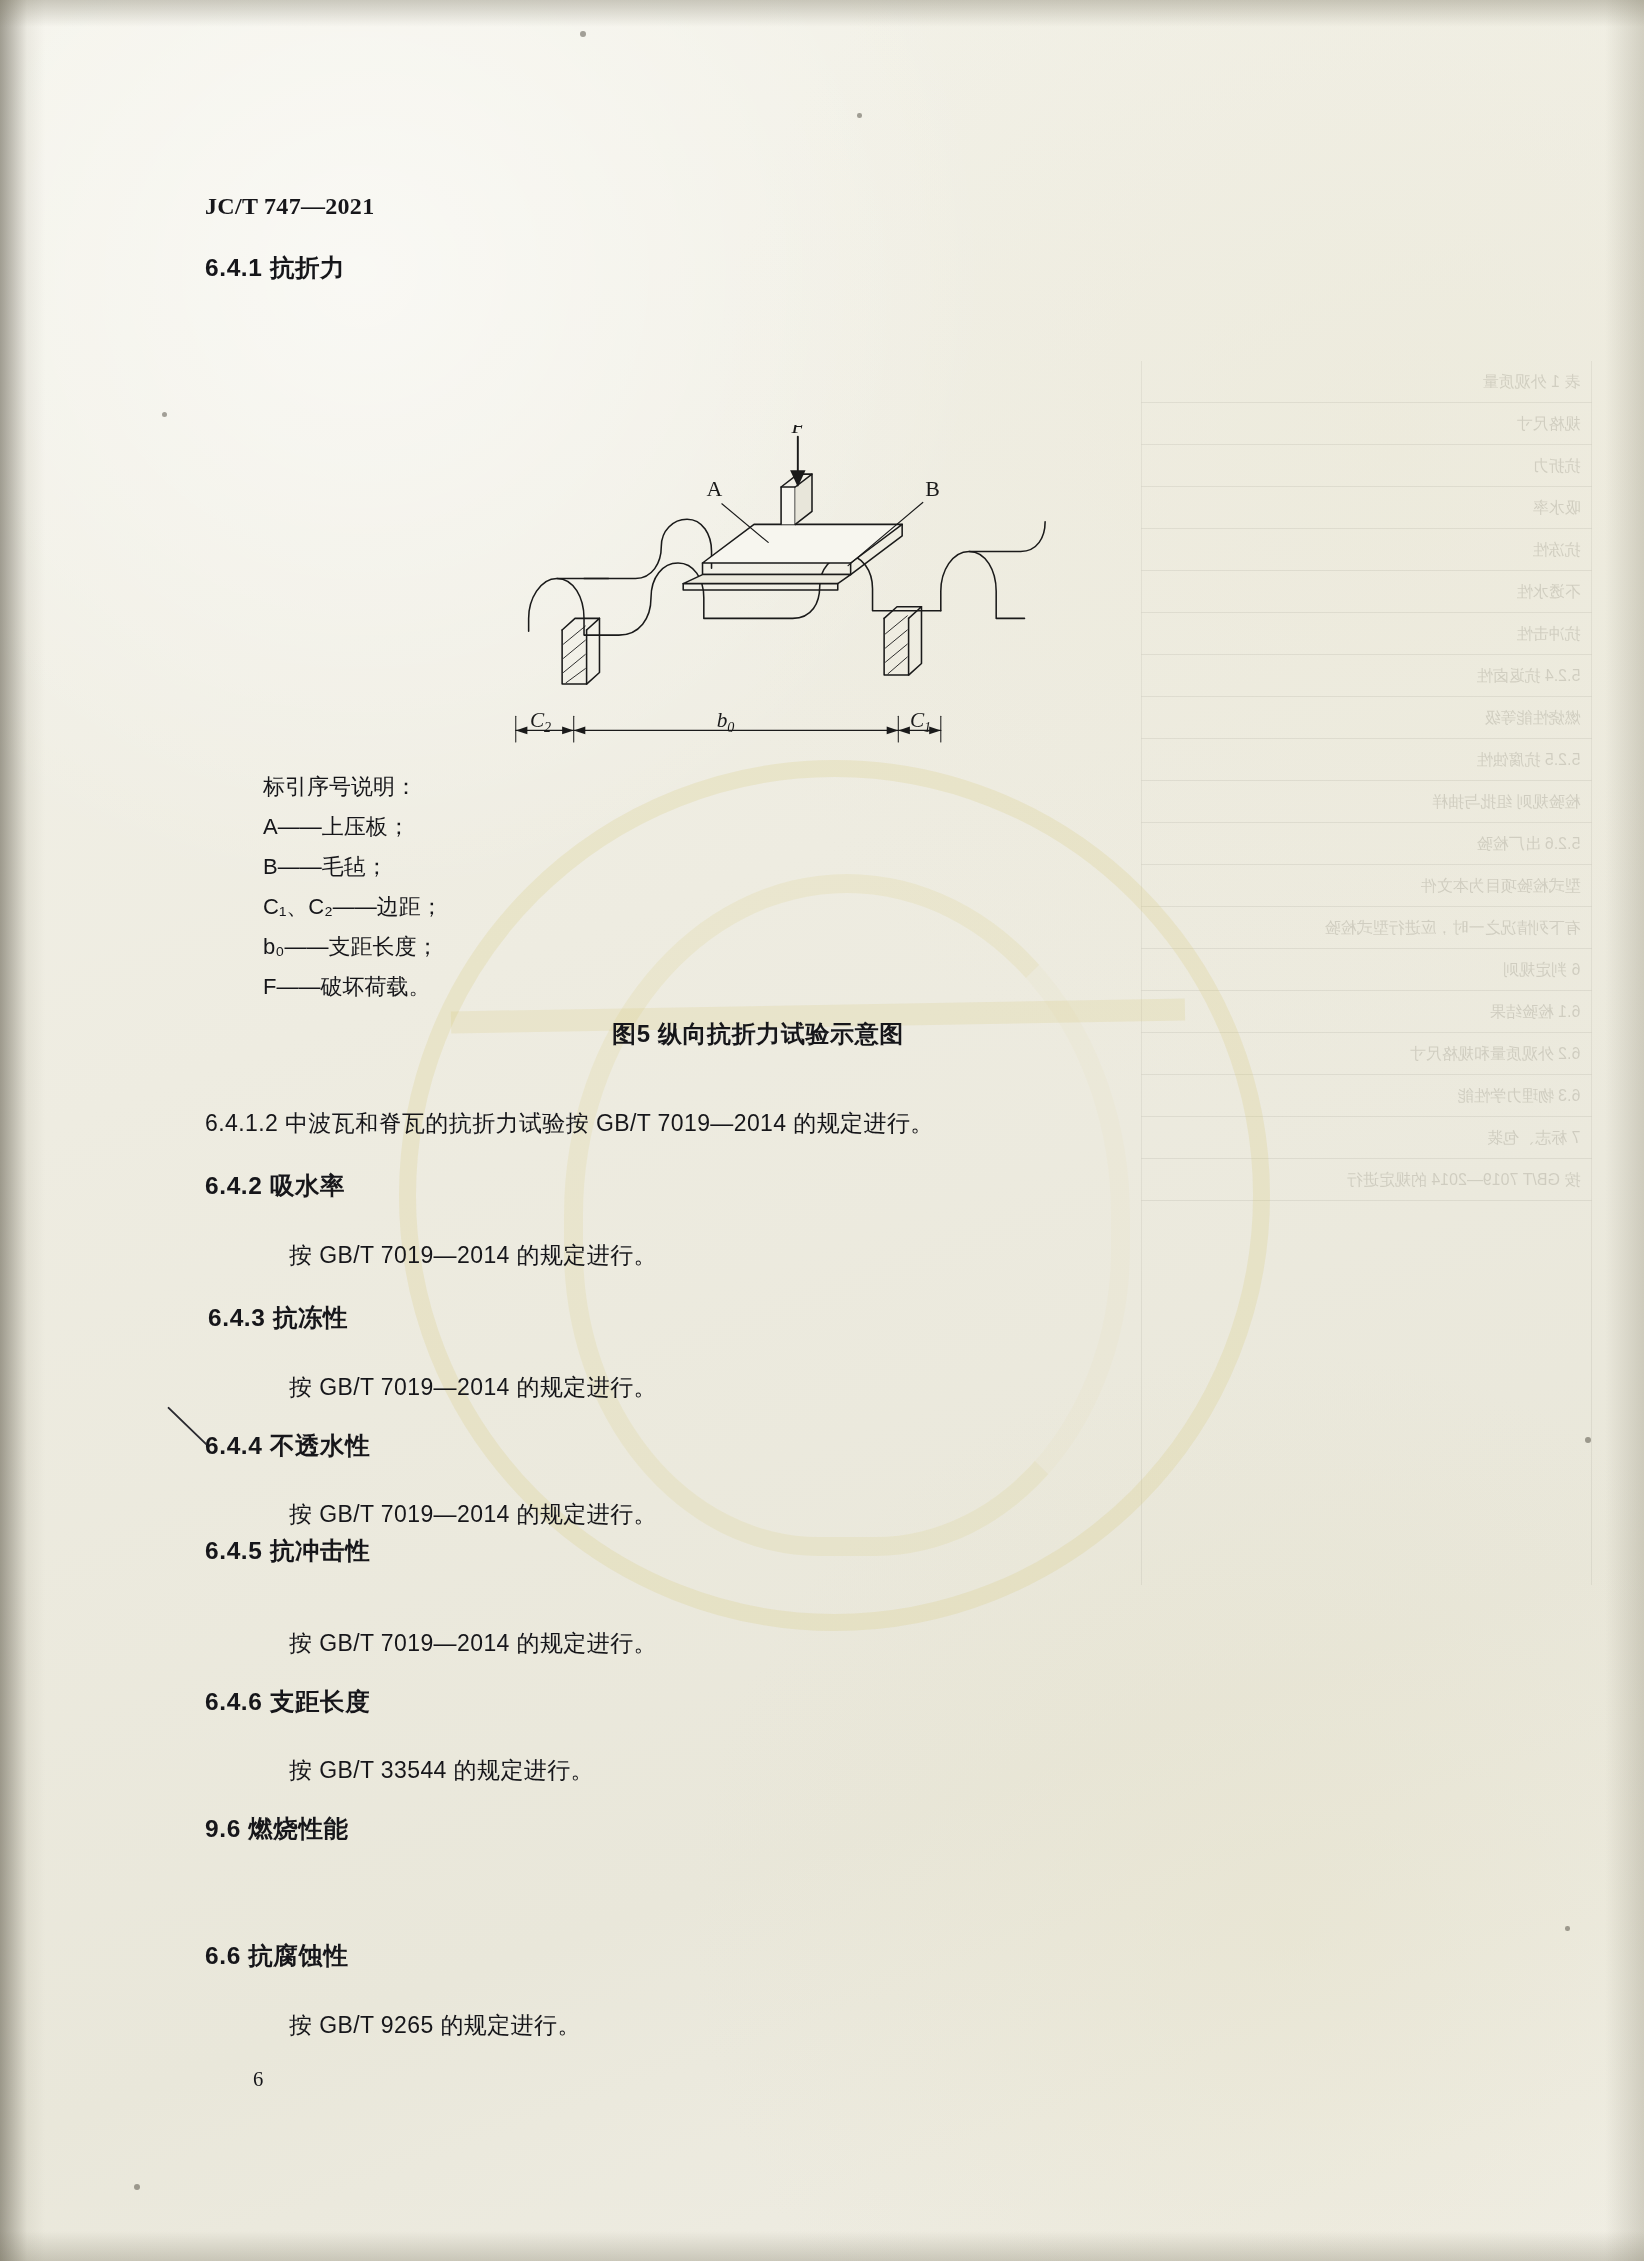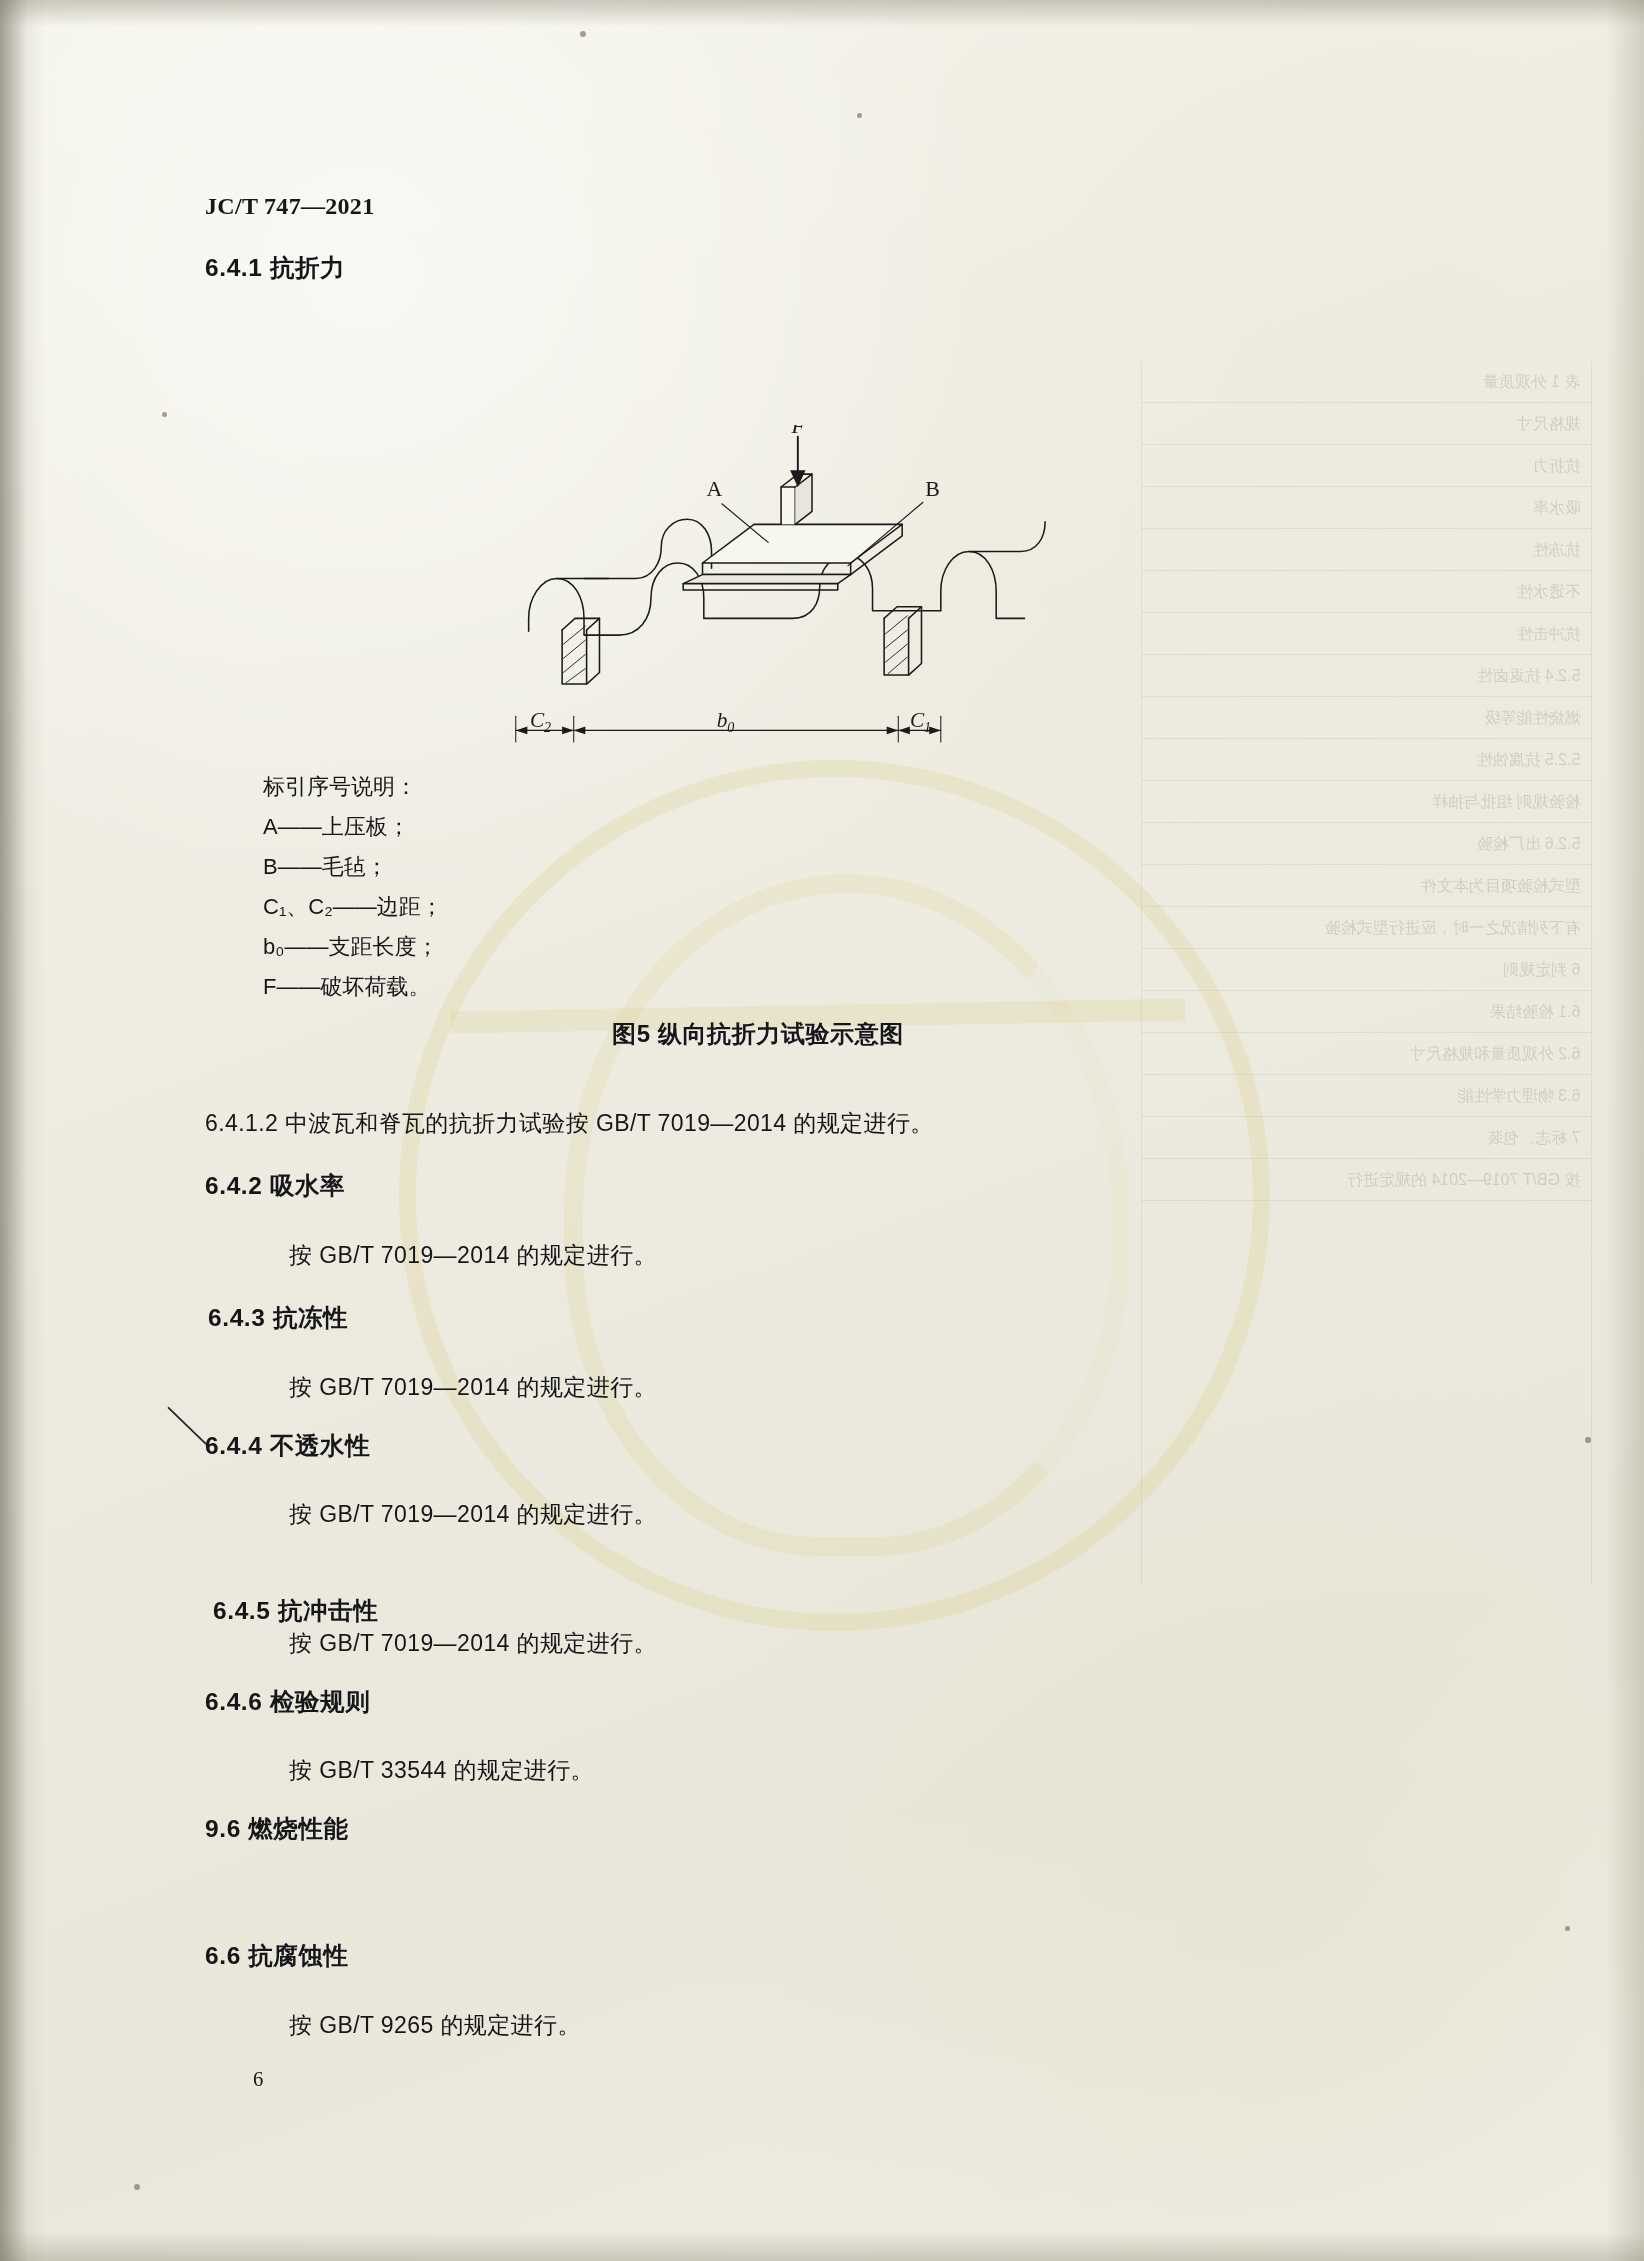--- a/index.html
+++ b/index.html
@@ -351,24 +351,24 @@
 
     <div class="abs clause-h" style="left:205px;top:1169px;">6.4.2    吸水率</div>
     <div class="abs para" style="left:289px;top:1234px;">按 GB/T 7019—2014 的规定进行。</div>
 
     <div class="abs clause-h" style="left:208px;top:1301px;">6.4.3    抗冻性</div>
     <div class="abs para" style="left:289px;top:1366px;">按 GB/T 7019—2014 的规定进行。</div>
 
     <div class="abs clause-h" style="left:205px;top:1429px;">6.4.4    不透水性</div>
     <div class="abs para" style="left:289px;top:1493px;">按 GB/T 7019—2014 的规定进行。</div>
 
-    <div class="abs clause-h" style="left:205px;top:1594px;margin-left:8px;">6.4.5    抗冲击性</div>
+    <div class="abs clause-h" style="left:205px;top:1534px;">6.4.5    抗冲击性</div>
     <div class="abs para" style="left:289px;top:1622px;">按 GB/T 7019—2014 的规定进行。</div>
 
-    <div class="abs clause-h" style="left:205px;top:1685px;">6.4.6    检验规则</div>
+    <div class="abs clause-h" style="left:205px;top:1685px;">6.4.6    支距长度</div>
     <div class="abs para" style="left:289px;top:1749px;">按 GB/T 33544 的规定进行。</div>
 
     <div class="abs clause-h" style="left:205px;top:1812px;">9.6    燃烧性能</div>
 
     <div class="abs clause-h" style="left:205px;top:1939px;">6.6    抗腐蚀性</div>
     <div class="abs para" style="left:289px;top:2004px;">按 GB/T 9265 的规定进行。</div>
 
     <div class="pageno">6</div>
 
     <svg class="pen-mark" viewBox="0 0 70 70">

